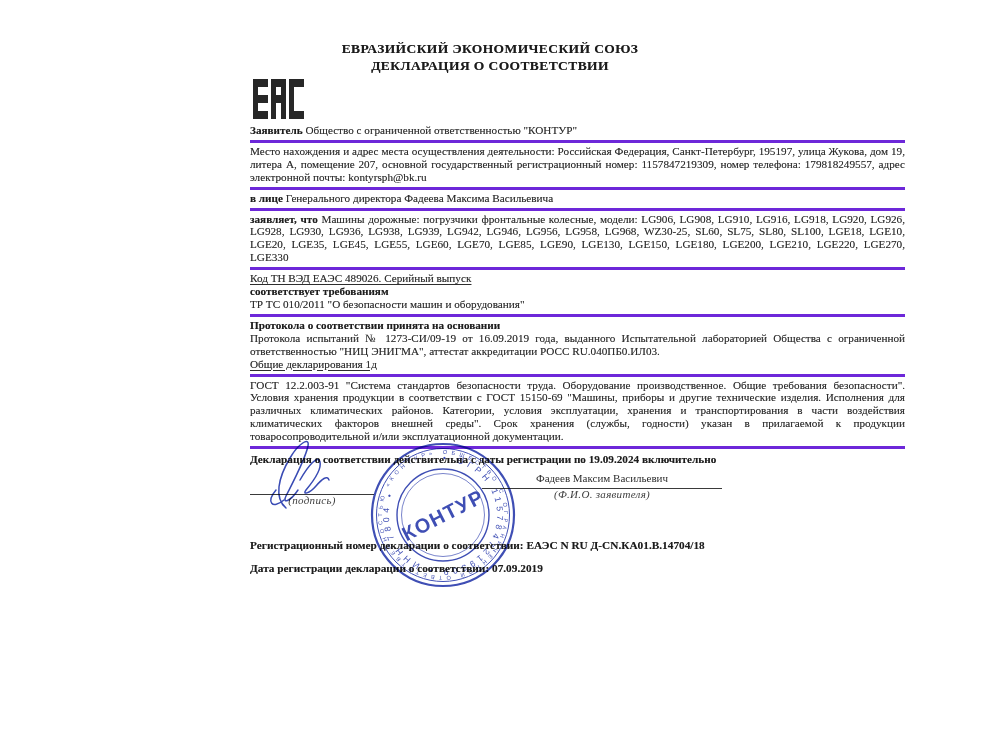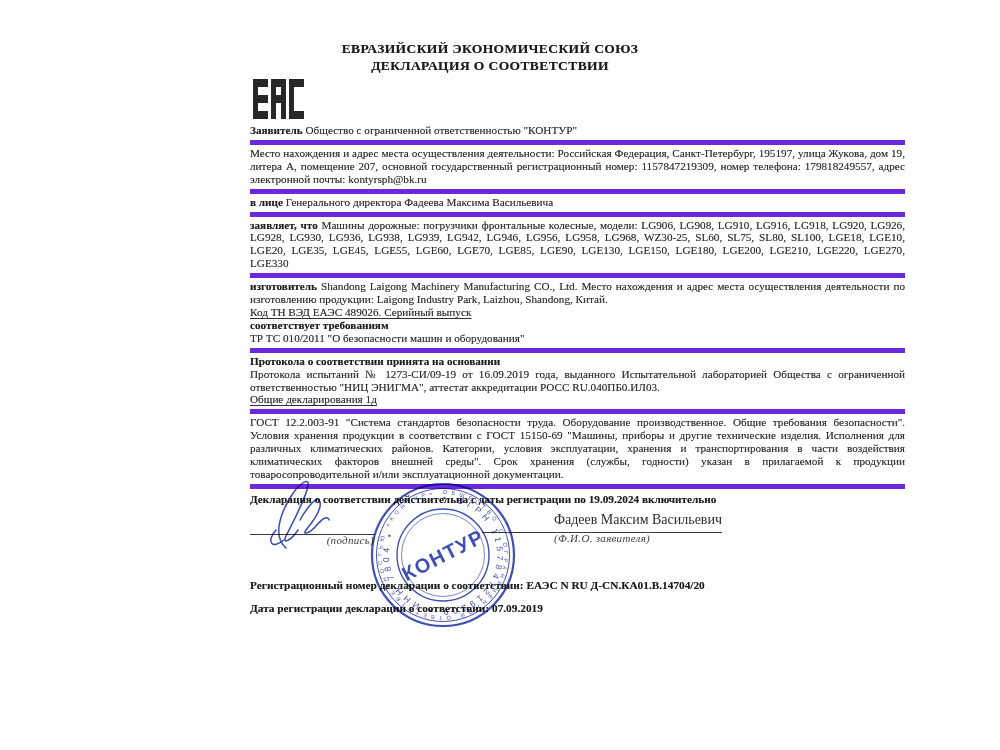--- a/index.html
+++ b/index.html
@@ -3,35 +3,35 @@
 <meta charset="utf-8">
 <style>
   html,body{margin:0;padding:0;background:#ffffff;}
   .page{position:relative;width:1000px;height:750px;background:#ffffff;overflow:hidden;
         font-family:"Liberation Serif", serif;color:#2e2e2e;}
   .doc{position:absolute;left:250px;top:19px;width:655px;margin-top:21px;}
   .title-wrap{width:480px;margin:0;}
   .title{font-size:13.5px;font-weight:bold;text-align:center;line-height:17px;
          letter-spacing:.4px;color:#1b1b1b;text-shadow:0 0 .5px rgba(30,30,30,.55);}
   .eac-wrap{margin:5px 0 3px 3px;height:40px;}
-  .row{border-bottom:5px solid #6d28d9;padding:2px 0 3px;}
+  .row{border-bottom:3px solid #6d28d9;padding:2px 0 3px;}
   .plain{padding:2px 0 3px;}
   p{margin:0;font-size:11.2px;line-height:12.9px;text-shadow:0 0 .45px rgba(45,45,45,.5);}
   .b{font-weight:bold;color:#1d1d1d;}
   .u{text-decoration:underline;text-underline-offset:2px;}
   .just{text-align:justify;}
   .validity{padding:4px 0 2px;}
   .validity p{font-weight:bold;color:#1d1d1d;}
   .sig-area{position:relative;height:60px;}
   .sig-svg{position:absolute;left:6px;top:-34px;z-index:4;mix-blend-mode:multiply;}
   .stamp{position:absolute;left:118px;top:-28px;z-index:5;opacity:.92;mix-blend-mode:multiply;}
-  .sign-block{position:absolute;left:0;top:26px;width:124px;text-align:right;}
+  .sign-block{position:absolute;left:0;top:26px;width:124px;text-align:center;}
   .sign-line{border-top:1px solid #3a3a3a;height:0;}
   .fio-block{position:absolute;left:232px;top:4px;width:240px;text-align:center;}
-  .fio-name{font-size:14px;margin-bottom:4px;text-align:right;}
+  .fio-name{font-size:11px;margin-bottom:4px;}
   .fio-line{border-top:1px solid #3a3a3a;height:0;}
   .cap{font-size:11px;line-height:9px;color:#3f3f3f;letter-spacing:.3px;margin-top:1px;font-style:italic;}
   .reg{font-weight:bold;font-size:11.3px;line-height:14px;color:#1d1d1d;margin-top:10px;}
   .reg:last-child{margin-top:9px;}
   svg text{font-family:"Liberation Sans", sans-serif;}
 </style>
 </head>
 <body>
 
 <div class="page">
@@ -68,21 +68,20 @@
 
     <div class="row">
       <p><b class="b">в лице</b> <span>Генерального директора Фадеева Максима Васильевича</span></p>
     </div>
 
     <div class="row">
       <p class="just"><b class="b">заявляет, что</b> <span>Машины дорожные: погрузчики фронтальные колесные,  модели: LG906, LG908, LG910, LG916, LG918, LG920, LG926, LG928, LG930, LG936, LG938, LG939, LG942, LG946, LG956, LG958, LG968, WZ30-25, SL60, SL75, SL80, SL100, LGE18, LGE10, LGE20, LGE35, LGE45, LGE55, LGE60, LGE70, LGE85, LGE90, LGE130, LGE150, LGE180, LGE200, LGE210, LGE220, LGE270, LGE330</span></p>
     </div>
 
     <div class="row">
-      <p class="just"><b class="b">изготовитель</b> <span>Shandong Laigong Machinery Manufacturing CO., Ltd. Место нахождения и адрес места осуществления деятельности по изготовлению продукции: Laigong Industry Park, Laizhou, Shandong, Китай.</span></p>
       <p class="u">Код ТН ВЭД ЕАЭС 489026. Серийный выпуск</p>
       <p class="b">соответствует требованиям</p>
       <p>ТР ТС 010/2011 "О безопасности машин и оборудования"</p>
     </div>
 
     <div class="row">
       <p class="b">Протокола о соответствии принята на основании</p>
       <p class="just">Протокола испытаний № 1273-СИ/09-19 от 16.09.2019 года, выданного Испытательной лабораторией Общества с ограниченной ответственностью "НИЦ ЭНИГМА", аттестат аккредитации РОСС RU.040ПБ0.ИЛ03.</p>
       <p class="u">Общие декларирования 1д</p>
     </div>
@@ -126,17 +125,17 @@
         <div class="cap">(подпись)</div>
       </div>
 
       <div class="fio-block">
         <div class="fio-name">Фадеев Максим Васильевич</div>
         <div class="fio-line"></div>
         <div class="cap">(Ф.И.О. заявителя)</div>
       </div>
     </div>
 
-    <p class="reg"><span>Регистрационный номер декларации о соответствии:</span> <span>ЕАЭС N RU Д-CN.КА01.В.14704/20</span></p>
+    <p class="reg"><span>Регистрационный номер декларации о соответствии:</span> <span>ЕАЭС N RU Д-CN.КА01.В.14704/18</span></p>
     <p class="reg"><span>Дата регистрации декларации о соответствии:</span> <span>07.09.2019</span></p>
 
   </div>
 </div>
 
 </body></html>

